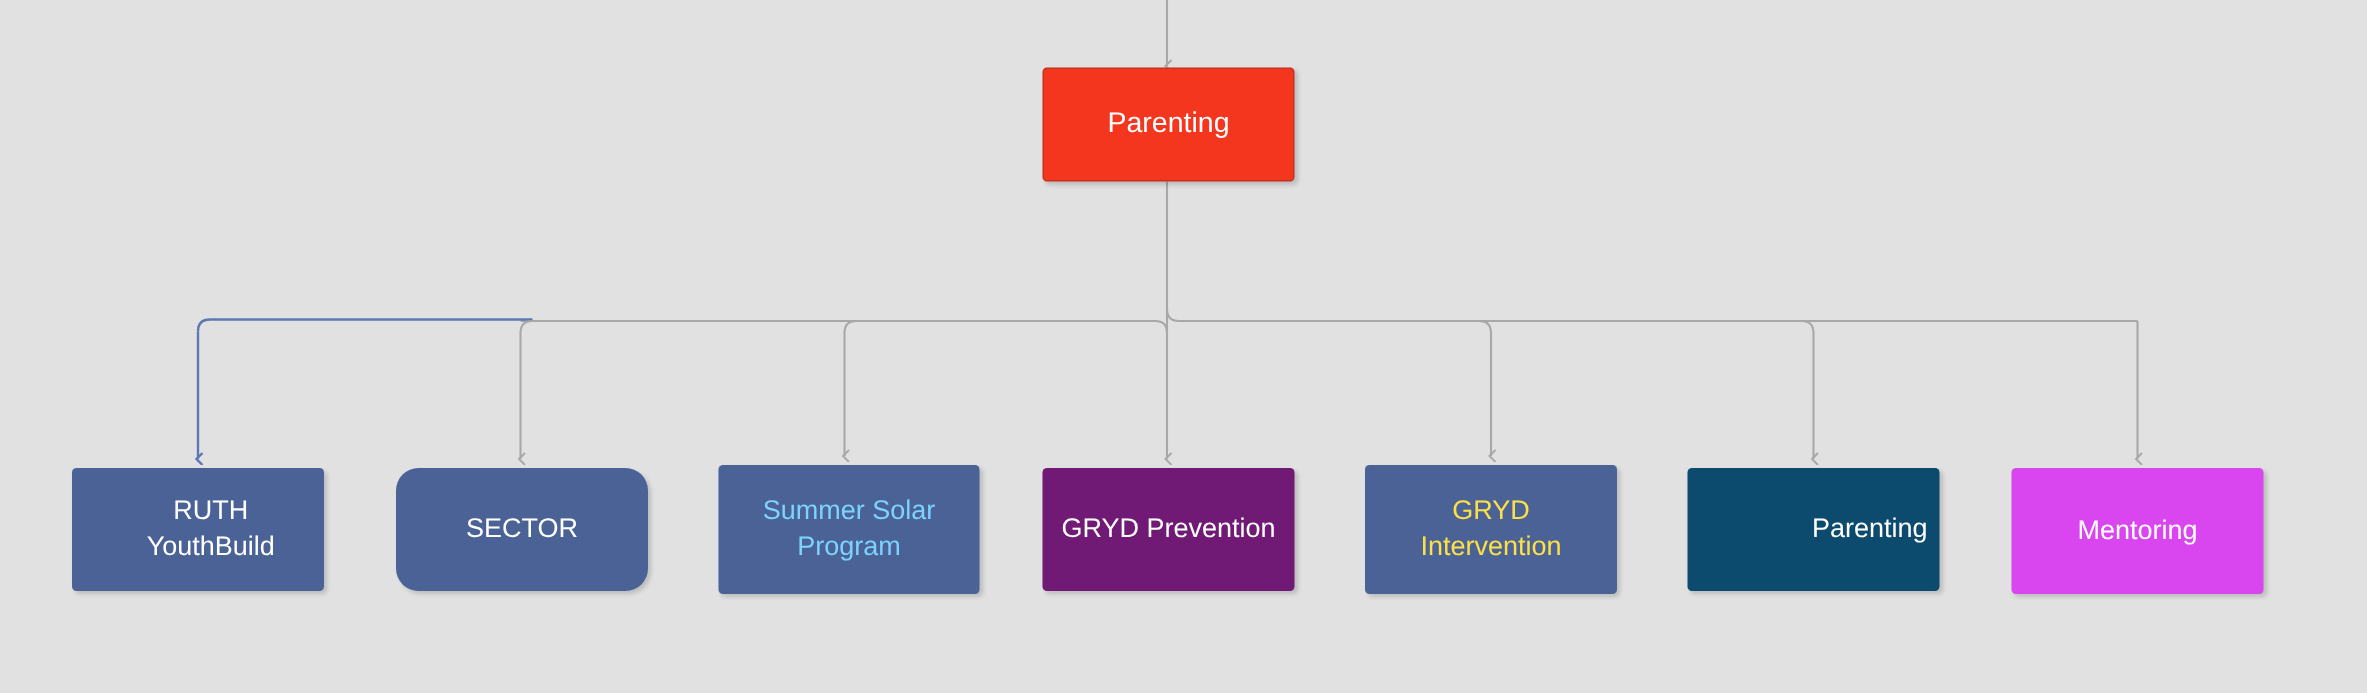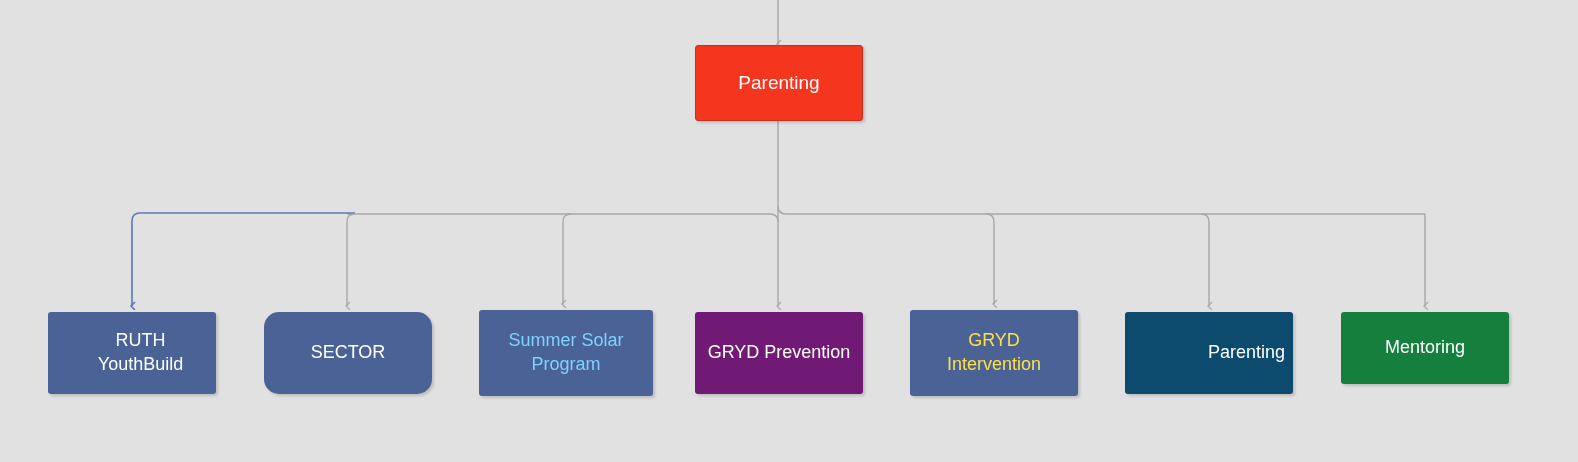--- a/index.html
+++ b/index.html
@@ -106,17 +106,17 @@
   <div class="node node-child" id="node-3" style="left: 695px; top: 312px; width: 168px; height: 82px; background: #701a75; border-color: rgb(46, 64, 112); color: rgb(255, 255, 255);">
     <span class="node-label">GRYD Prevention</span>
   </div>
   <div class="node node-child" id="node-4" style="left: 910px; top: 310px; width: 168px; height: 86px; background: rgb(74, 98, 150); border-color: rgb(46, 64, 112); color: #fde047;">
     <span class="node-label">GRYD
 Intervention</span>
   </div>
   <div class="node node-child" id="node-5" style="left: 1125px; top: 312px; width: 168px; height: 82px; background: #0c4a6e; border-color: rgb(46, 64, 112); color: rgb(255, 255, 255); justify-content: flex-end;">
     <span class="node-label">Parenting</span>
   </div>
-  <div class="node node-child" id="node-6" style="left: 1341px; top: 312px; width: 168px; height: 72px; background: #15803d; border-color: rgb(46, 64, 112); color: rgb(255, 255, 255);">
+  <div class="node node-child" id="node-6" style="left: 1341px; top: 312px; width: 168px; height: 84px; background: #d946ef; border-color: rgb(46, 64, 112); color: rgb(255, 255, 255);">
     <span class="node-label">Mentoring</span>
   </div>
 
 </div>
 
 </body></html>

